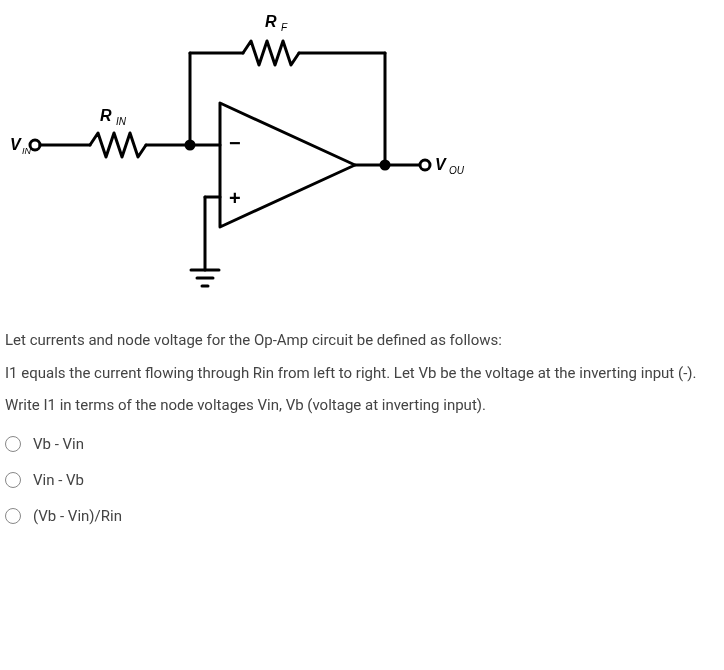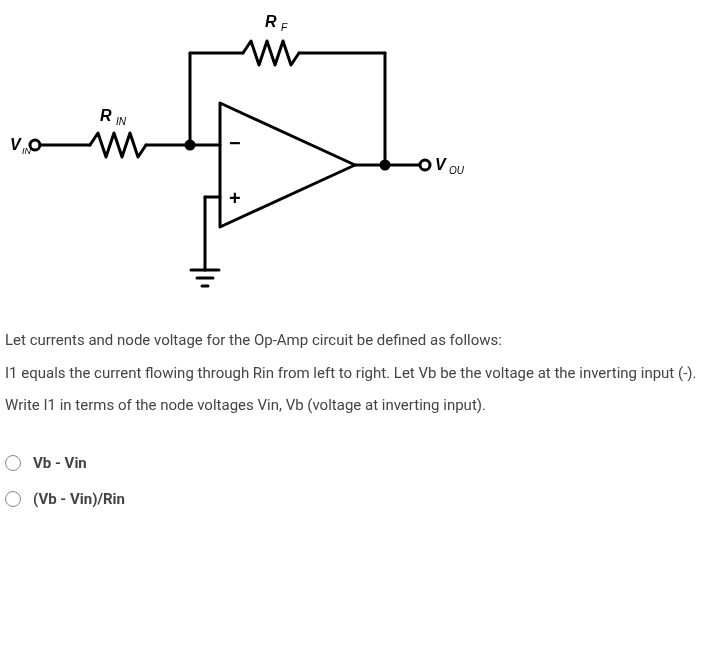--- a/index.html
+++ b/index.html
@@ -10,34 +10,33 @@
       padding: 5px;
       width: 714px;
       background: #fff;
     }
     .circuit {
       margin: 0 0 20px 0;
     }
     .question-text {
       line-height: 1.5;
       color: #444;
-      margin-bottom: 37px;
+      margin-bottom: 18px;
     }
     .question-text p {
       margin: 10px 0;
     }
     .options {
       margin-top: 10px;
     }
     .option-row {
       display: flex;
       align-items: center;
       margin: 18px 0;
       cursor: pointer;
-      font-weight: bold;
     }
     .radio-circle {
       width: 14px;
       height: 14px;
       min-width: 14px;
       border: 1.5px solid #888;
       border-radius: 50%;
       margin-right: 12px;
     }
     .option-label {
@@ -117,15 +116,19 @@
   <p>Write  I1 in terms of the node voltages  Vin,  Vb (voltage at inverting input).</p>
 </div>
 
 <div class="options">
   <div class="option-row">
     <span class="radio-circle"></span>
     <span class="option-label">Vb - Vin</span>
   </div>
   <div class="option-row">
     <span class="radio-circle"></span>
+    <span class="option-label">Vin - Vb</span>
+  </div>
+  <div class="option-row">
+    <span class="radio-circle"></span>
     <span class="option-label">(Vb - Vin)/Rin</span>
   </div>
 </div>
 
 </body></html>

